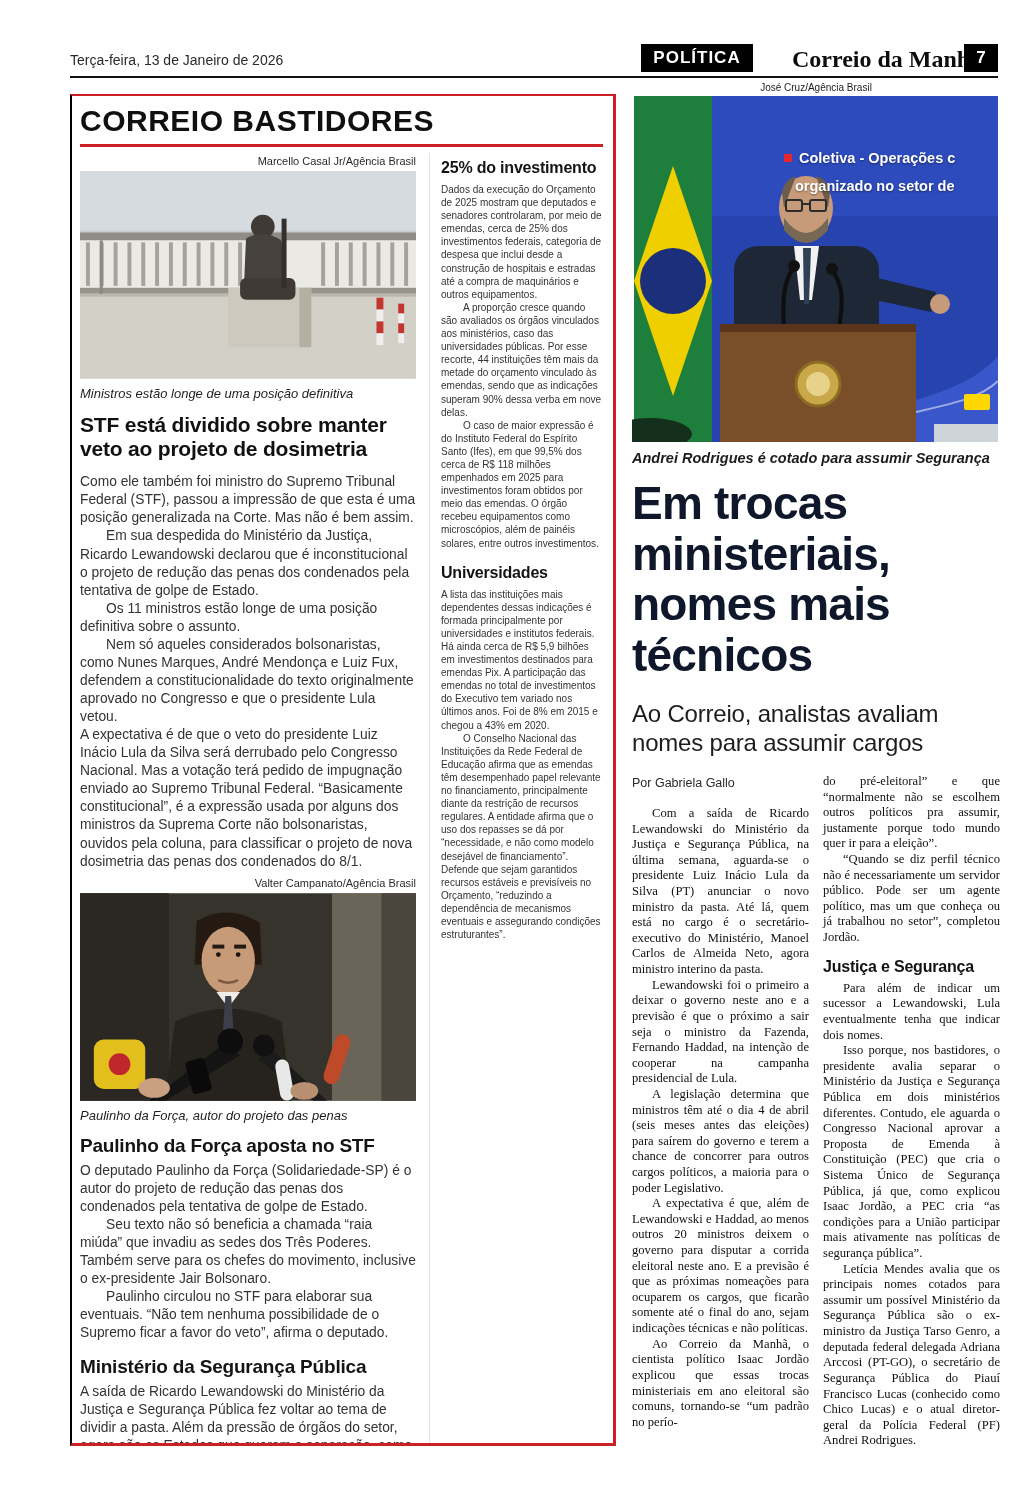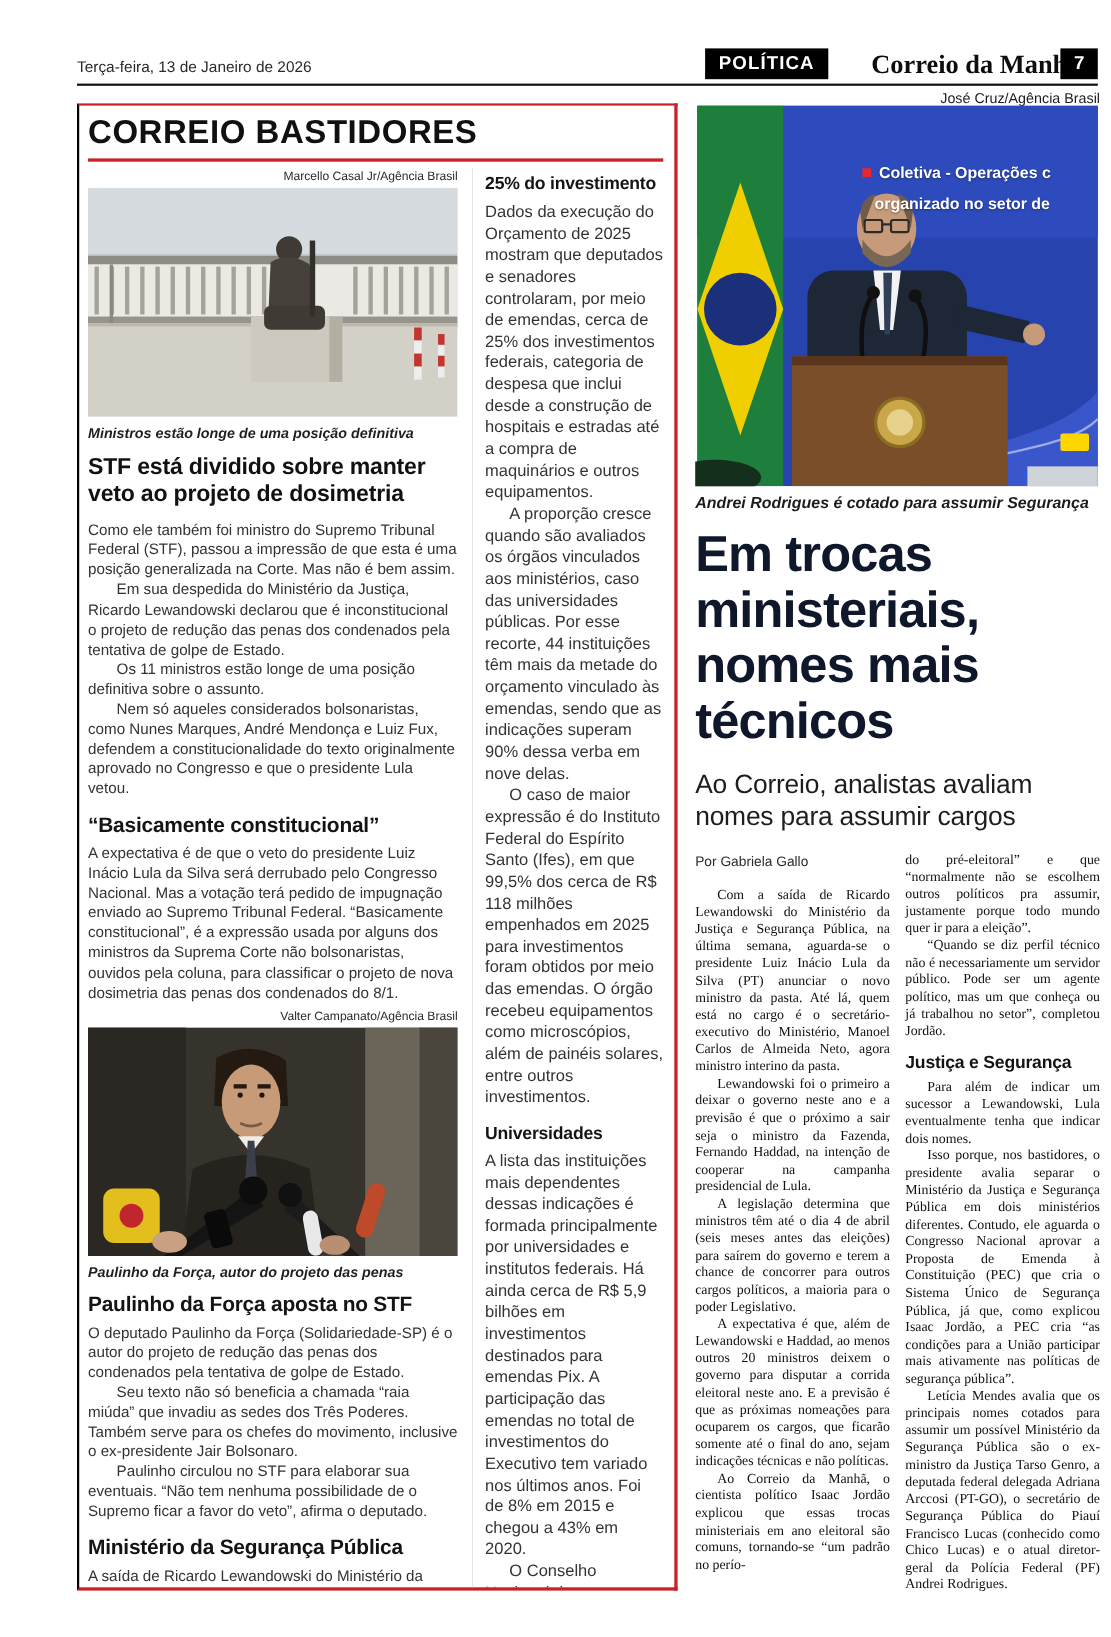--- a/index.html
+++ b/index.html
@@ -10,42 +10,42 @@
   
   .header-date { position:absolute; left:40px; top:52px; font-size:14px; color:#2a2a2a; }
   .header-rule { position:absolute; left:40px; top:76px; width:928px; height:2px; background:#101010; }
   .politica-box { position:absolute; left:611px; top:44px; width:112px; height:28px; background:#000;
                   color:#fff; font-weight:700; font-size:17px; letter-spacing:1px;
                   display:flex; align-items:center; justify-content:center; }
   .masthead { position:absolute; left:762px; top:46px; font-family:"Liberation Serif","DejaVu Serif",serif;
               font-weight:700; font-size:24px; color:#0d0d0d; }
   .page-num-box { position:absolute; left:934px; top:44px; width:34px; height:28px; background:#000;
                   color:#fff; font-weight:700; font-size:17px; display:flex; align-items:center; justify-content:center; }
-  .main-photo-credit { position:absolute; left:602px; top:82px; width:368px; text-align:right; font-size:13px; color:#1c1c1c; }
+  .main-photo-credit { position:absolute; left:602px; top:82px; width:368px; text-align:center; font-size:10px; color:#1c1c1c; }
 
   
   .bastidores { position:absolute; left:40px; top:94px; width:546px; height:1352px;
                 border-top:2px solid var(--red); border-bottom:3px solid var(--red);
                 border-right:3px solid var(--red); border-left:2px solid #000000;
                 padding:6px 10px 0 8px; overflow:hidden; }
   .bastidores-title { font-size:30px; font-weight:800; letter-spacing:.5px; color:#101010; margin:2px 0 6px; }
   .title-rule { height:3px; background:var(--red); margin-bottom:6px; }
   .bastidores-cols { display:flex; gap:13px; }
   .bcol1 { width:336px; flex:none; }
   .bcol2 { flex:1; min-width:0; border-left:1px solid #e4e4e4; padding-left:11px; }
 
   .credit { font-size:11px; text-align:right; color:#2b2b2b; margin:2px 0 3px; }
   .ph { display:block; width:100%; }
-  .caption { font-size:13px; font-style:italic; font-weight:700; color:#1f1f1f; margin:6px 0 12px; }
+  .caption { font-size:13px; font-style:italic; font-weight:400; color:#1f1f1f; margin:6px 0 12px; }
   .headline1 { font-size:21px; font-weight:700; line-height:1.15; letter-spacing:-.2px; color:#111; margin:2px 0 12px; }
   .sans-body p { font-size:13.8px; line-height:1.31; color:#333; text-align:left; }
   .sans-body p + p { text-indent:26px; }
   .subhead { font-size:19px; font-weight:700; color:#141414; margin:14px 0 5px; letter-spacing:-.2px; }
   .mid-heading { font-size:16px; font-weight:700; color:#141414; margin:6px 0 6px; letter-spacing:-.2px; }
-  .mid-body p { font-size:15px; line-height:1.31; color:#333; }
+  .mid-body p { font-size:10px; line-height:1.31; color:#333; }
   .mid-body p + p { text-indent:22px; }
 
   
   .main-art { position:absolute; left:602px; top:96px; width:368px; }
   .main-photo-wrap { position:relative; width:368px; height:346px; }
   .overlay-line { position:absolute; color:#fff; font-weight:700; font-size:14.5px; white-space:nowrap;
                   text-shadow:0 1px 2px rgba(0,0,0,.45); }
   .ov1 { left:152px; top:54px; } .ov2 { left:163px; top:82px; }
   .red-sq { display:inline-block; width:8px; height:8px; background:#e8262d; margin-right:7px; vertical-align:1px; }
   .main-caption { font-size:14.5px; font-style:italic; font-weight:700; color:#1c1c1c; margin-top:8px; }
@@ -133,21 +133,20 @@
         <div class="caption">Ministros estão longe de uma posição definitiva</div>
 
         <h2 class="headline1">STF está dividido sobre manter veto ao projeto de dosimetria</h2>
         <div class="sans-body">
           <p>Como ele também foi ministro do Supremo Tribunal Federal (STF), passou a impressão de que esta é uma posição generalizada na Corte. Mas não é bem assim.</p>
           <p>Em sua despedida do Ministério da Justiça, Ricardo Lewandowski declarou que é inconstitucional o projeto de redução das penas dos condenados pela tentativa de golpe de Estado.</p>
           <p>Os 11 ministros estão longe de uma posição definitiva sobre o assunto.</p>
           <p>Nem só aqueles considerados bolsonaristas, como Nunes Marques, André Mendonça e Luiz Fux, defendem a constitucionalidade do texto originalmente aprovado no Congresso e que o presidente Lula vetou.</p>
         </div>
 
-        <h3 class="subhead">“Basicamente constitucional”</h3>
         <div class="sans-body">
           <p>A expectativa é de que o veto do presidente Luiz Inácio Lula da Silva será derrubado pelo Congresso Nacional. Mas a votação terá pedido de impugnação enviado ao Supremo Tribunal Federal. “Basicamente constitucional”, é a expressão usada por alguns dos ministros da Suprema Corte não bolsonaristas, ouvidos pela coluna, para classificar o projeto de nova dosimetria das penas dos condenados do 8/1.</p>
         </div>
 
         <div class="credit" style="margin-top:6px;">Valter Campanato/Agência Brasil</div>
 
         <svg class="ph" width="336" height="210" viewBox="0 0 340 210" aria-hidden="true">
           <rect x="0" y="0" width="340" height="210" fill="#36332c"></rect>
           <rect x="0" y="0" width="90" height="210" fill="#2b2823"></rect>
           <rect x="255" y="0" width="52" height="210" fill="#7d7668" opacity="0.75"></rect>

